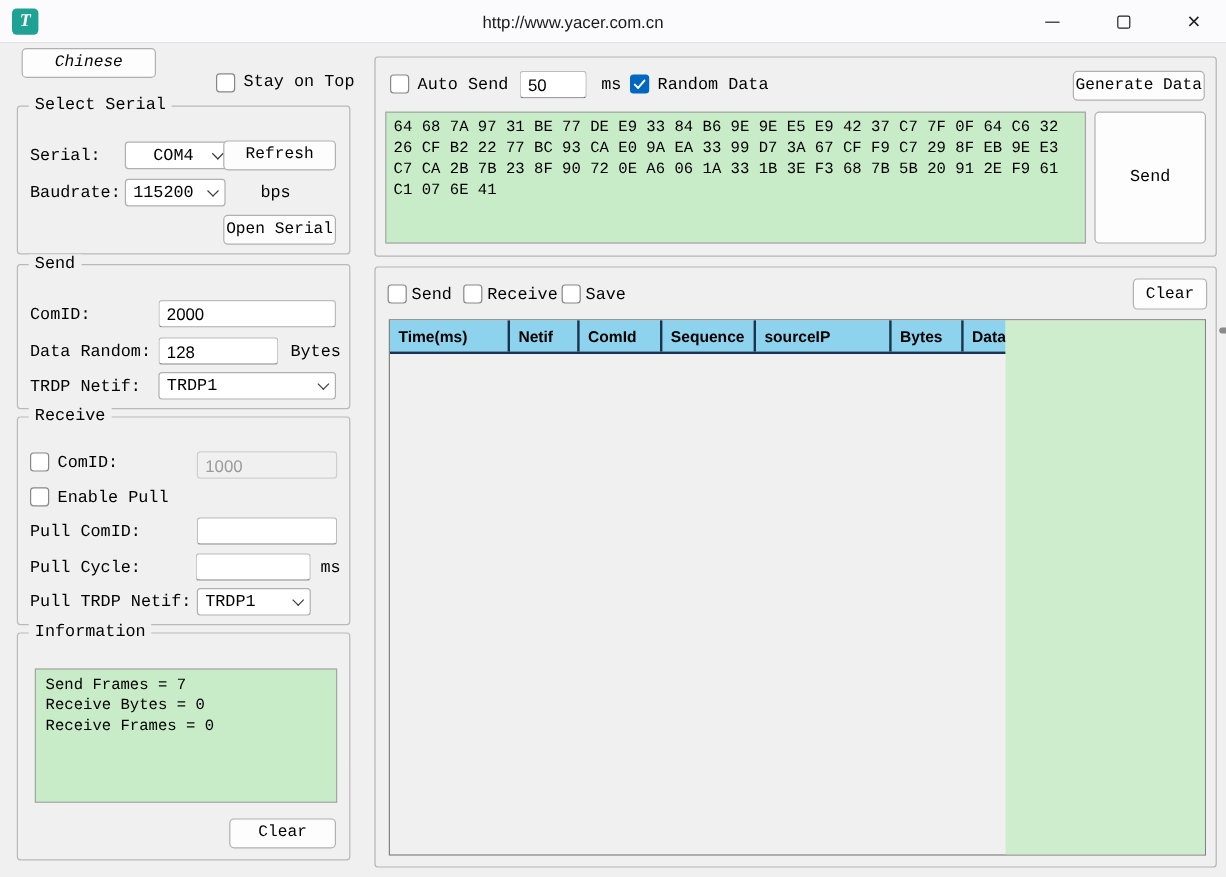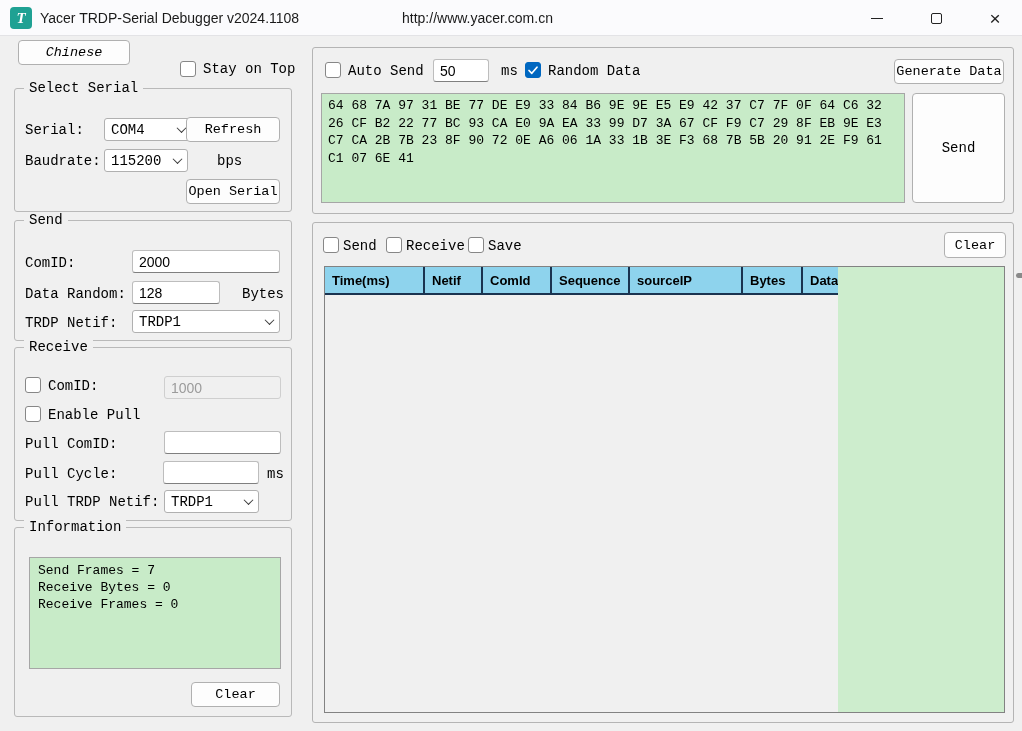--- a/index.html
+++ b/index.html
@@ -94,63 +94,62 @@
   .hthumb { position:absolute; left:12px; top:5px; width:78px; height:5px; background:#8a8a8a; border-radius:2.5px; }
 
   .infobox { position:absolute; left:14px; top:29px; width:252px; height:112px; font-size:13px; line-height:17px; padding:4px 8px; }
   svg.check { display:block; }
 </style>
 </head>
 <body>
 
 <div class="titlebar">
   <div class="app-icon">T</div>
-  <div class="win-title">Yacer TRDP-Serial Debugger v2024.1108</div>
   <div class="win-url">http://www.yacer.com.cn</div>
   <div class="win-btn btn-min">
     <div class="glyph-min"></div>
   </div>
   <div class="win-btn btn-max">
     <div class="glyph-max"></div>
   </div>
   <div class="win-btn btn-close">
     <div class="glyph-close">×</div>
   </div>
 </div>
 
 <button class="btn" style="left:18px;top:40px;width:112px;height:25px;font-style:italic;">Chinese</button>
 
 <div class="checkbox" style="left:180px;top:61px;"></div>
 <div class="lbl" style="left:203px;top:61px;">Stay on Top</div>
 
 <div class="groupbox" style="top:88px;height:124px;">
   <div class="legend">Select Serial</div>
   <div class="lbl" style="left:10px;top:33px;">Serial:</div>
-  <div class="combo" style="left:89px;top:29px;width:88px;height:23px;">
+  <div class="combo" style="left:89px;top:29px;width:88px;height:23px;text-align:center;">
     <span class="val">COM4</span>
     <span class="chev"></span>
   </div>
   <button class="btn" style="left:171px;top:28px;width:94px;height:25px;">Refresh</button>
 
   <div class="lbl" style="left:10px;top:64px;">Baudrate:</div>
   <div class="combo" style="left:89px;top:60px;width:84px;height:23px;">
     <span class="val">115200</span>
     <span class="chev"></span>
   </div>
   <div class="lbl" style="left:179px;top:64px;margin-left:23px;">bps</div>
 
   <button class="btn" style="left:171px;top:90px;width:94px;height:25px;">Open Serial</button>
 </div>
 
 <div class="groupbox" style="top:220px;height:121px;">
   <div class="legend">Send</div>
   <div class="lbl" style="left:10px;top:34px;">ComID:</div>
   <input class="tinput" style="left: 117px; top: 29px; width: 148px; height: 23px;" value="2000">
   <div class="lbl" style="left:10px;top:65px;">Data Random:</div>
-  <input class="tinput" style="left: 117px; top: 60px; width: 88px; height: 23px;" value="128">
+  <input class="tinput" style="left: 117px; top: 60px; width: 100px; height: 23px;" value="128">
   <div class="lbl" style="left:227px;top:65px;">Bytes</div>
   <div class="lbl" style="left:10px;top:94px;">TRDP Netif:</div>
   <div class="combo" style="left:117px;top:89px;width:148px;height:23px;">
     <span class="val">TRDP1</span>
     <span class="chev"></span>
   </div>
 </div>
 
 <div class="groupbox" style="top:347px;height:174px;">
   <div class="legend">Receive</div>

